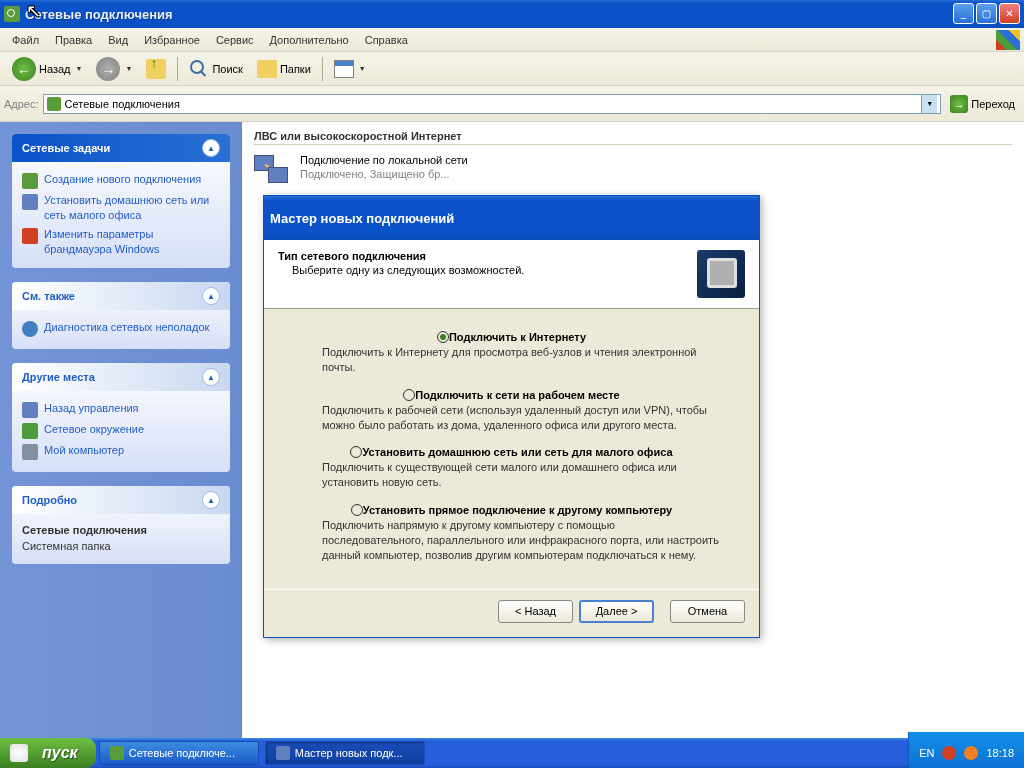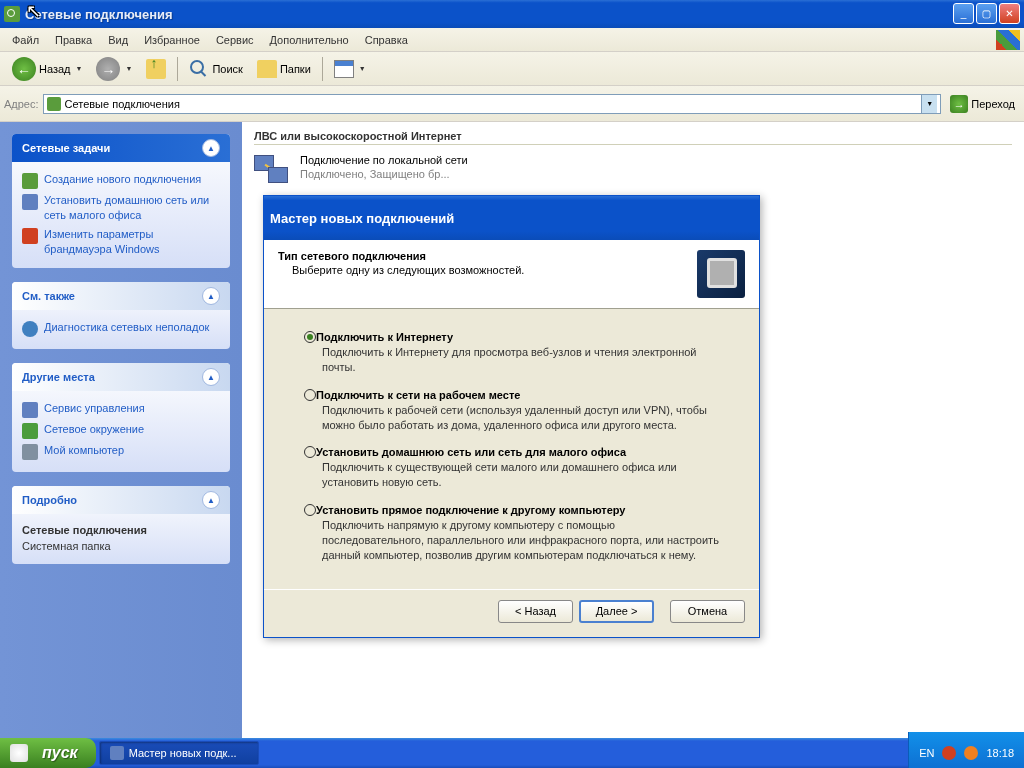--- a/index.html
+++ b/index.html
@@ -78,21 +78,21 @@
 .wizard-titlebar { height: 44px; background: linear-gradient(to bottom, #2a6fd5, #0b52c9 10%, #0b52c9 80%, #0a4cb8); display: flex; align-items: center; padding: 0 6px; color: white; font-weight: bold; font-size: 13px; }
 .wizard-header { background: white; padding: 10px 14px; display: flex; justify-content: space-between; border-bottom: 1px solid #a0a090; }
 .wizard-header-text { }
 .wizard-header-title { font-weight: bold; font-size: 11px; margin-bottom: 2px; }
 .wizard-header-sub { font-size: 11px; padding-left: 14px; }
 .wizard-header-icon { width: 48px; height: 48px; background: linear-gradient(135deg, #1a3a6a, #0a2040); border-radius: 3px; position: relative; }
 .wizard-header-icon::after { content: ""; position: absolute; width: 24px; height: 24px; border: 3px solid #e0e0e0; border-radius: 3px; top: 8px; left: 10px; background: #b0b0b0; }
 .wizard-body { padding: 22px 40px 12px 40px; }
 .radio-group { }
 .radio-item { margin-bottom: 14px; }
-.radio-row { display: flex; align-items: center; gap: 0; cursor: pointer; }
+.radio-row { display: flex; align-items: center; gap: 0; cursor: pointer; justify-content: center; }
 .radio-btn { width: 12px; height: 12px; border: 1px solid #333; border-radius: 50%; display: flex; align-items: center; justify-content: center; flex-shrink: 0; }
 .radio-btn.checked::after { content: ""; width: 6px; height: 6px; background: #3a8020; border-radius: 50%; }
 .radio-label { font-weight: bold; font-size: 11px; }
 .radio-desc { font-size: 11px; color: #333; margin-left: 18px; margin-top: 2px; line-height: 1.35; }
 .wizard-footer { padding: 10px 14px 14px; display: flex; justify-content: flex-end; gap: 6px; border-top: 1px solid #fff; background: #ece9d8; }
 .wiz-btn { min-width: 75px; height: 23px; background: linear-gradient(to bottom, #fff, #ece9d8); border: 1px solid #888; border-radius: 3px; font-size: 11px; cursor: pointer; padding: 0 10px; }
 .wiz-btn.default { border: 2px solid #4a80d0; }
 
 
 .taskbar { position: absolute; bottom: 0; left: 0; right: 0; height: 30px; background: linear-gradient(to bottom, #3c8cde, #245edb 10%, #245edb 90%, #1a4cb8); display: flex; align-items: center; }
@@ -214,21 +214,21 @@
     </div>
 
     <div class="panel-box">
       <div class="panel-header">
         <span>Другие места</span>
         <div class="panel-collapse-btn">▲</div>
       </div>
       <div class="panel-body">
         <div class="panel-link">
           <div class="panel-link-icon" style="background:#6080c0"></div>
-          <span>Сервис управления</span>
+          <span>Назад управления</span>
         </div>
         <div class="panel-link">
           <div class="panel-link-icon" style="background:#4a9c3c"></div>
           <span>Сетевое окружение</span>
         </div>
         <div class="panel-link">
           <div class="panel-link-icon" style="background:#8090a0"></div>
           <span>Мой компьютер</span>
         </div>
       </div>
@@ -311,20 +311,24 @@
     <button class="wiz-btn default">Далее &gt;</button>
     <button class="wiz-btn" style="margin-left:10px">Отмена</button>
   </div>
 </div>
 
 <div class="taskbar">
   <div class="start-btn">
     <div class="start-icon"></div>
     <span>пуск</span>
   </div>
+  <div class="task-item">
+    <div class="task-item-icon" style="background:#5a9c3c"></div>
+    <span>Сетевые подключе...</span>
+  </div>
   <div class="task-item active">
     <div class="task-item-icon" style="background:#6080c0"></div>
     <span>Мастер новых подк...</span>
   </div>
   <div class="systray">
     <span>EN</span>
     <div class="tray-icon" style="background:#d04020;border-radius:50%"></div>
     <div class="tray-icon" style="background:#f08020;border-radius:50%"></div>
     <span>18:18</span>
   </div>

